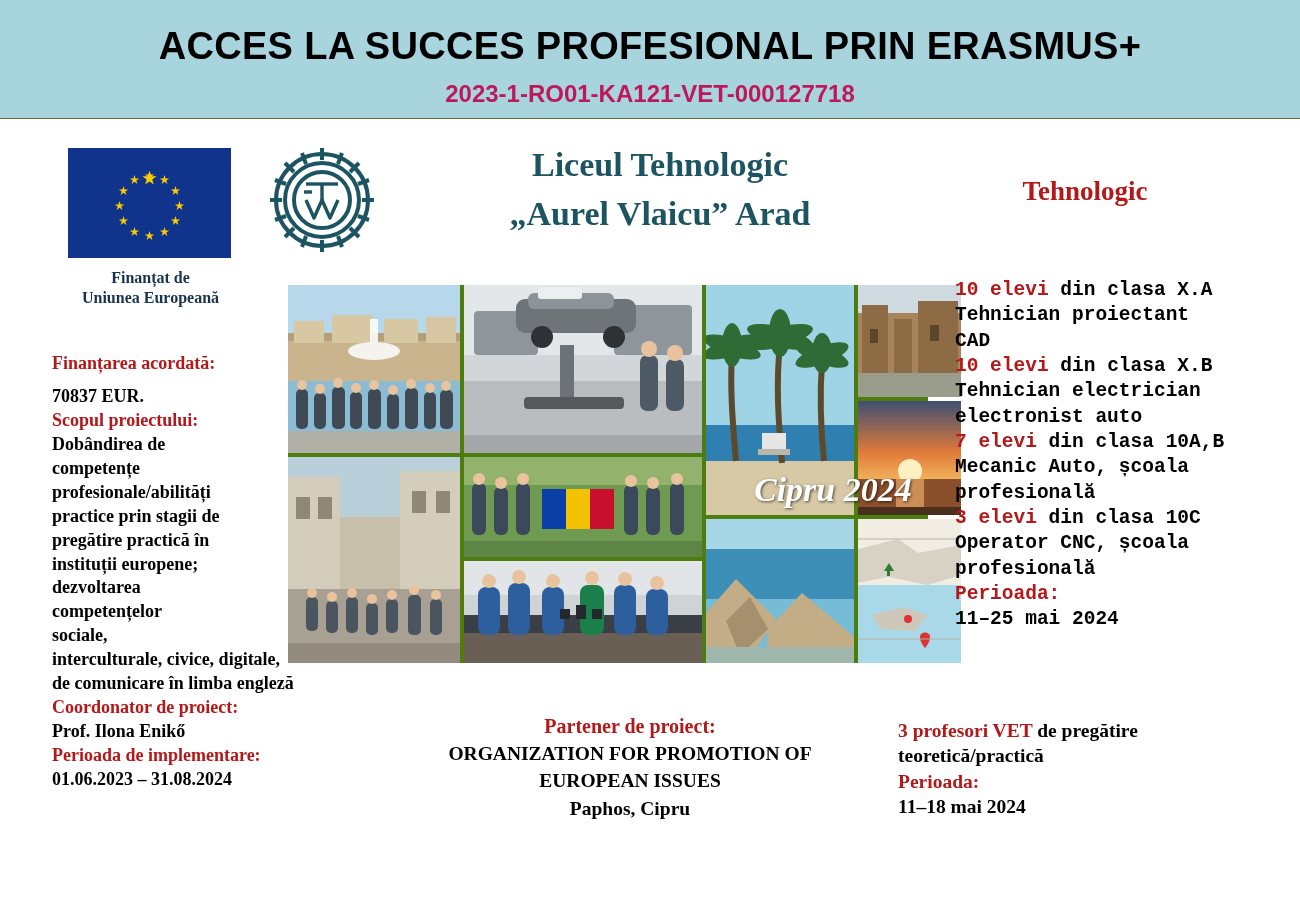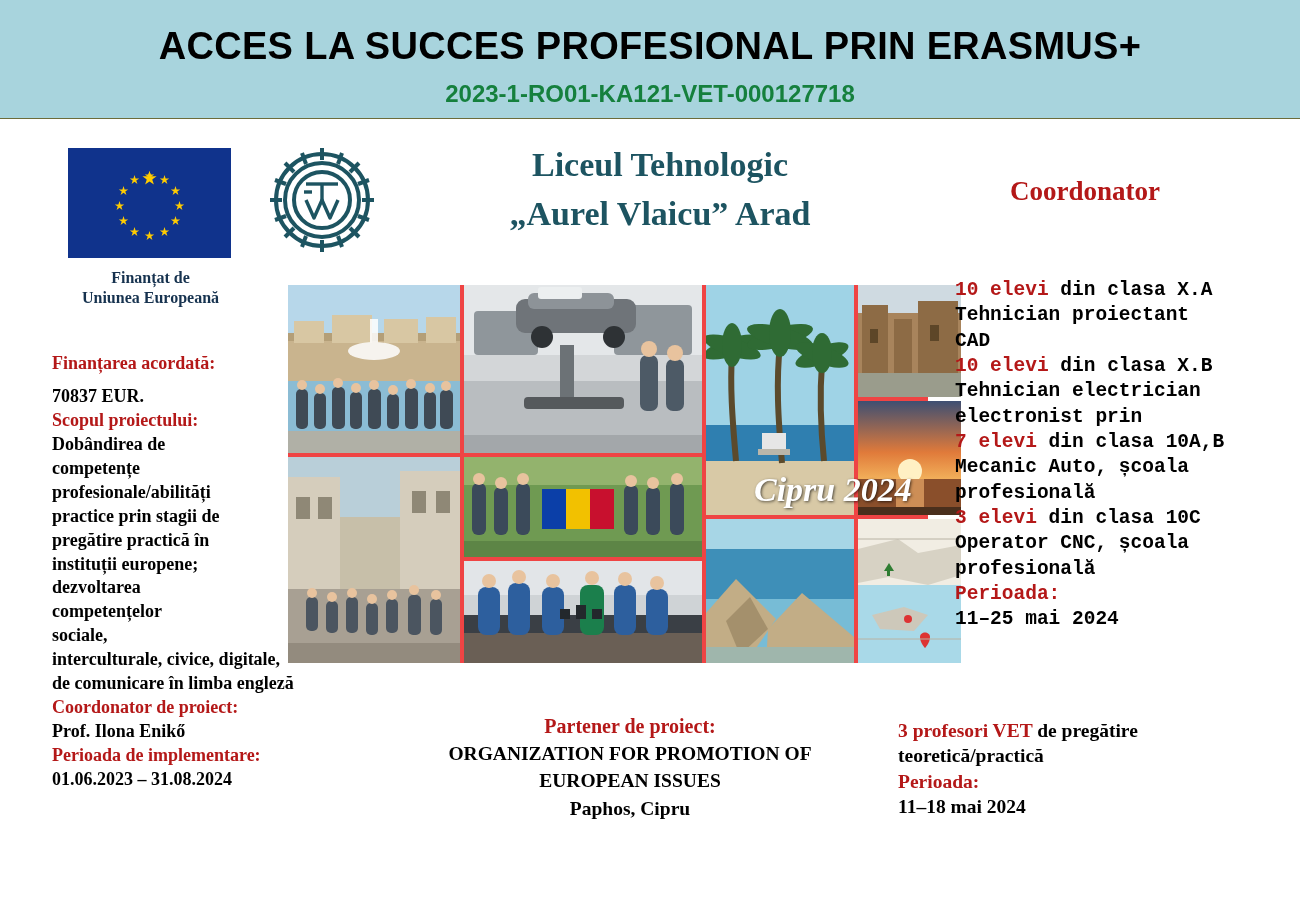--- a/index.html
+++ b/index.html
@@ -36,21 +36,21 @@
     letter-spacing: 0.3px;
   }
   .header-code {
     position: absolute;
     left: 0; top: 80px;
     width: 1300px;
     text-align: center;
     font-family: "Liberation Sans", sans-serif;
     font-weight: bold;
     font-size: 24px;
-    color: #15803d;
+    color: #be185d;
   }
 
   
   .eu-flag {
     position: absolute;
     left: 68px; top: 148px;
     width: 163px; height: 110px;
     background: #10338c;
     overflow: hidden;
   }
@@ -113,21 +113,21 @@
   .left-col .lbl { color: #b41818; }
   .left-col .val { color: #000000; }
   .left-col p { margin: 0; }
   .gap-sm { height: 9px; }
 
   
   .collage {
     position: absolute;
     left: 288px; top: 285px;
     width: 640px; height: 378px;
-    background: #ef4444;
+    background: #4d7c0f;
   }
   .cell {
     position: absolute;
     overflow: hidden;
   }
   .cipru-label {
     position: absolute;
     left: 466px; top: 186px;
     font-family: "Liberation Serif", serif;
     font-style: italic;
@@ -246,21 +246,21 @@
       <line x1="42" y1="52" x2="50" y2="52"></line>
     </g>
   </svg>
 </div>
 
 <div class="school-name">
   <div>Liceul Tehnologic</div>
   <div>„Aurel Vlaicu” Arad</div>
 </div>
 
-<div class="beneficiari-title">Coordonator</div>
+<div class="beneficiari-title">Tehnologic</div>
 
 <div class="left-col">
   <p class="lbl">Finanțarea acordată:</p>
   <div class="gap-sm"></div>
   <p class="val">70837 EUR.</p>
   <p class="lbl">Scopul proiectului:</p>
   <p class="val">Dobândirea de</p>
   <p class="val">competențe</p>
   <p class="val">profesionale/abilități</p>
   <p class="val">practice prin stagii de</p>
@@ -562,21 +562,21 @@
   <p>
     <span class="red">10 elevi</span><span> din  clasa X.A</span>
   </p>
   <p>Tehnician proiectant</p>
   <p>CAD</p>
 
   <p>
     <span class="red">10 elevi</span><span> din clasa X.B</span>
   </p>
   <p>Tehnician electrician</p>
-  <p>electronist prin</p>
+  <p>electronist auto</p>
 
   <p>
     <span class="red">7 elevi</span><span> din clasa 10A,B</span>
   </p>
   <p>Mecanic Auto, școala</p>
   <p>profesională</p>
 
   <p>
     <span class="red">3 elevi</span><span> din clasa 10C</span>
   </p>

